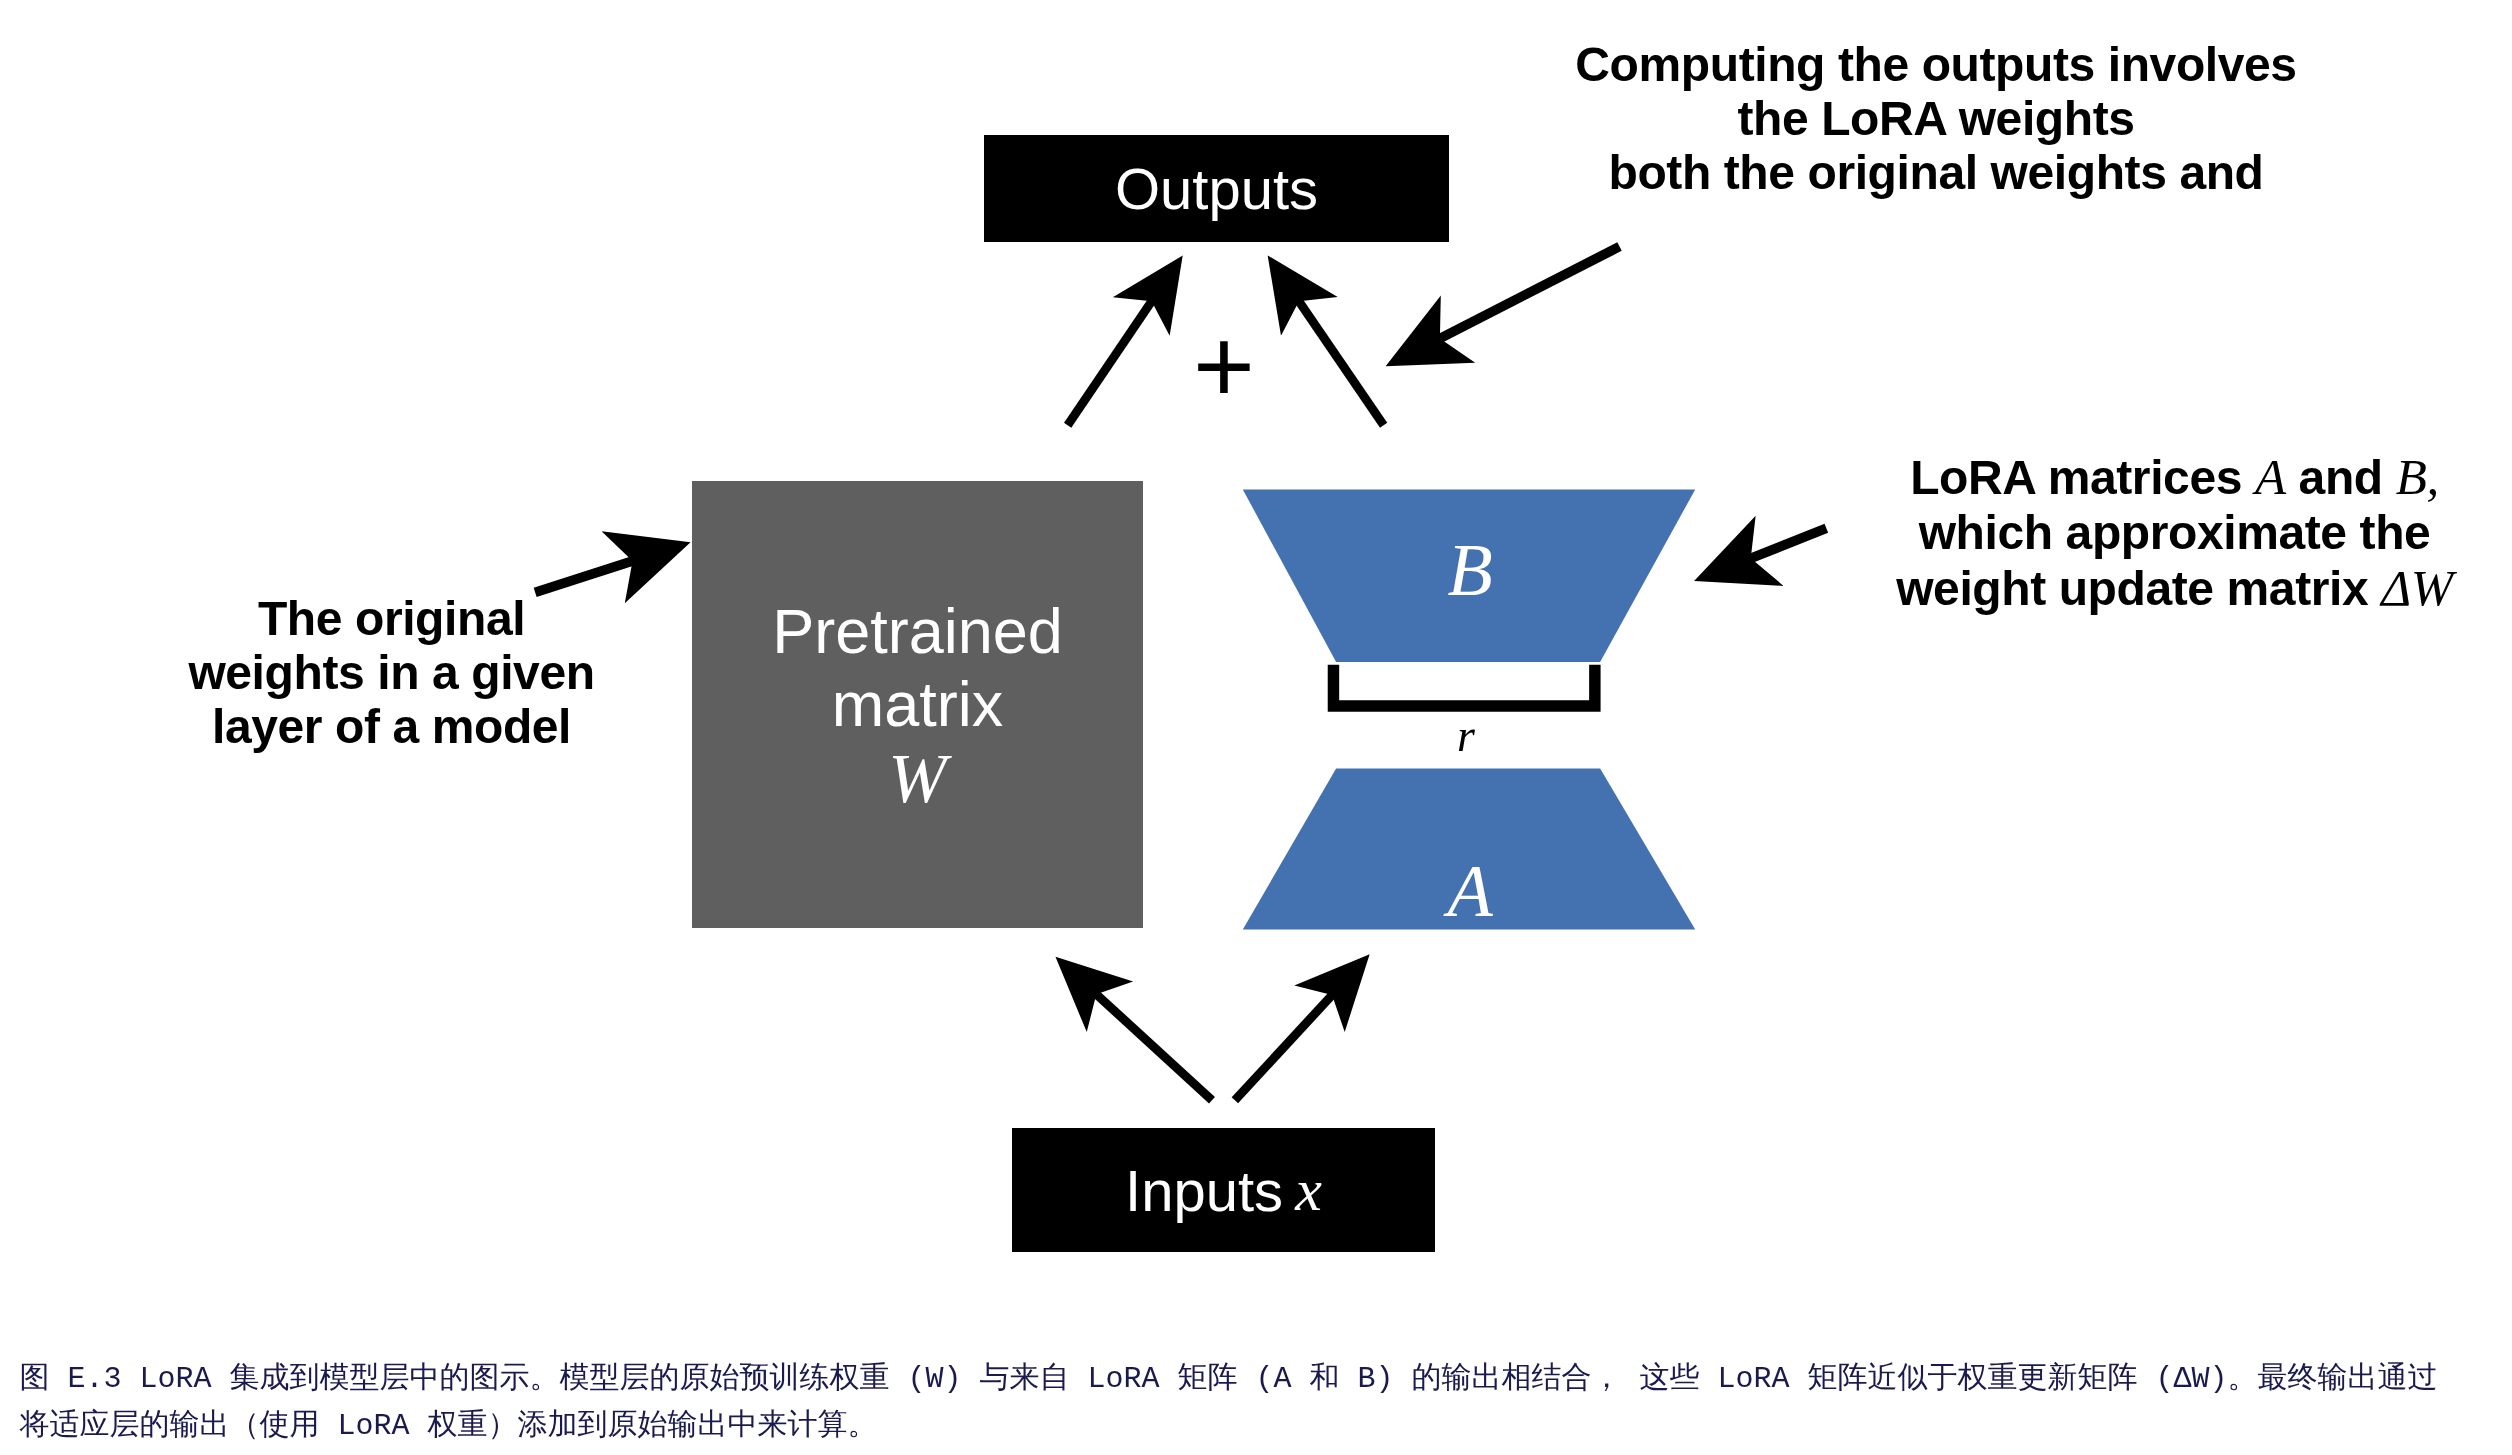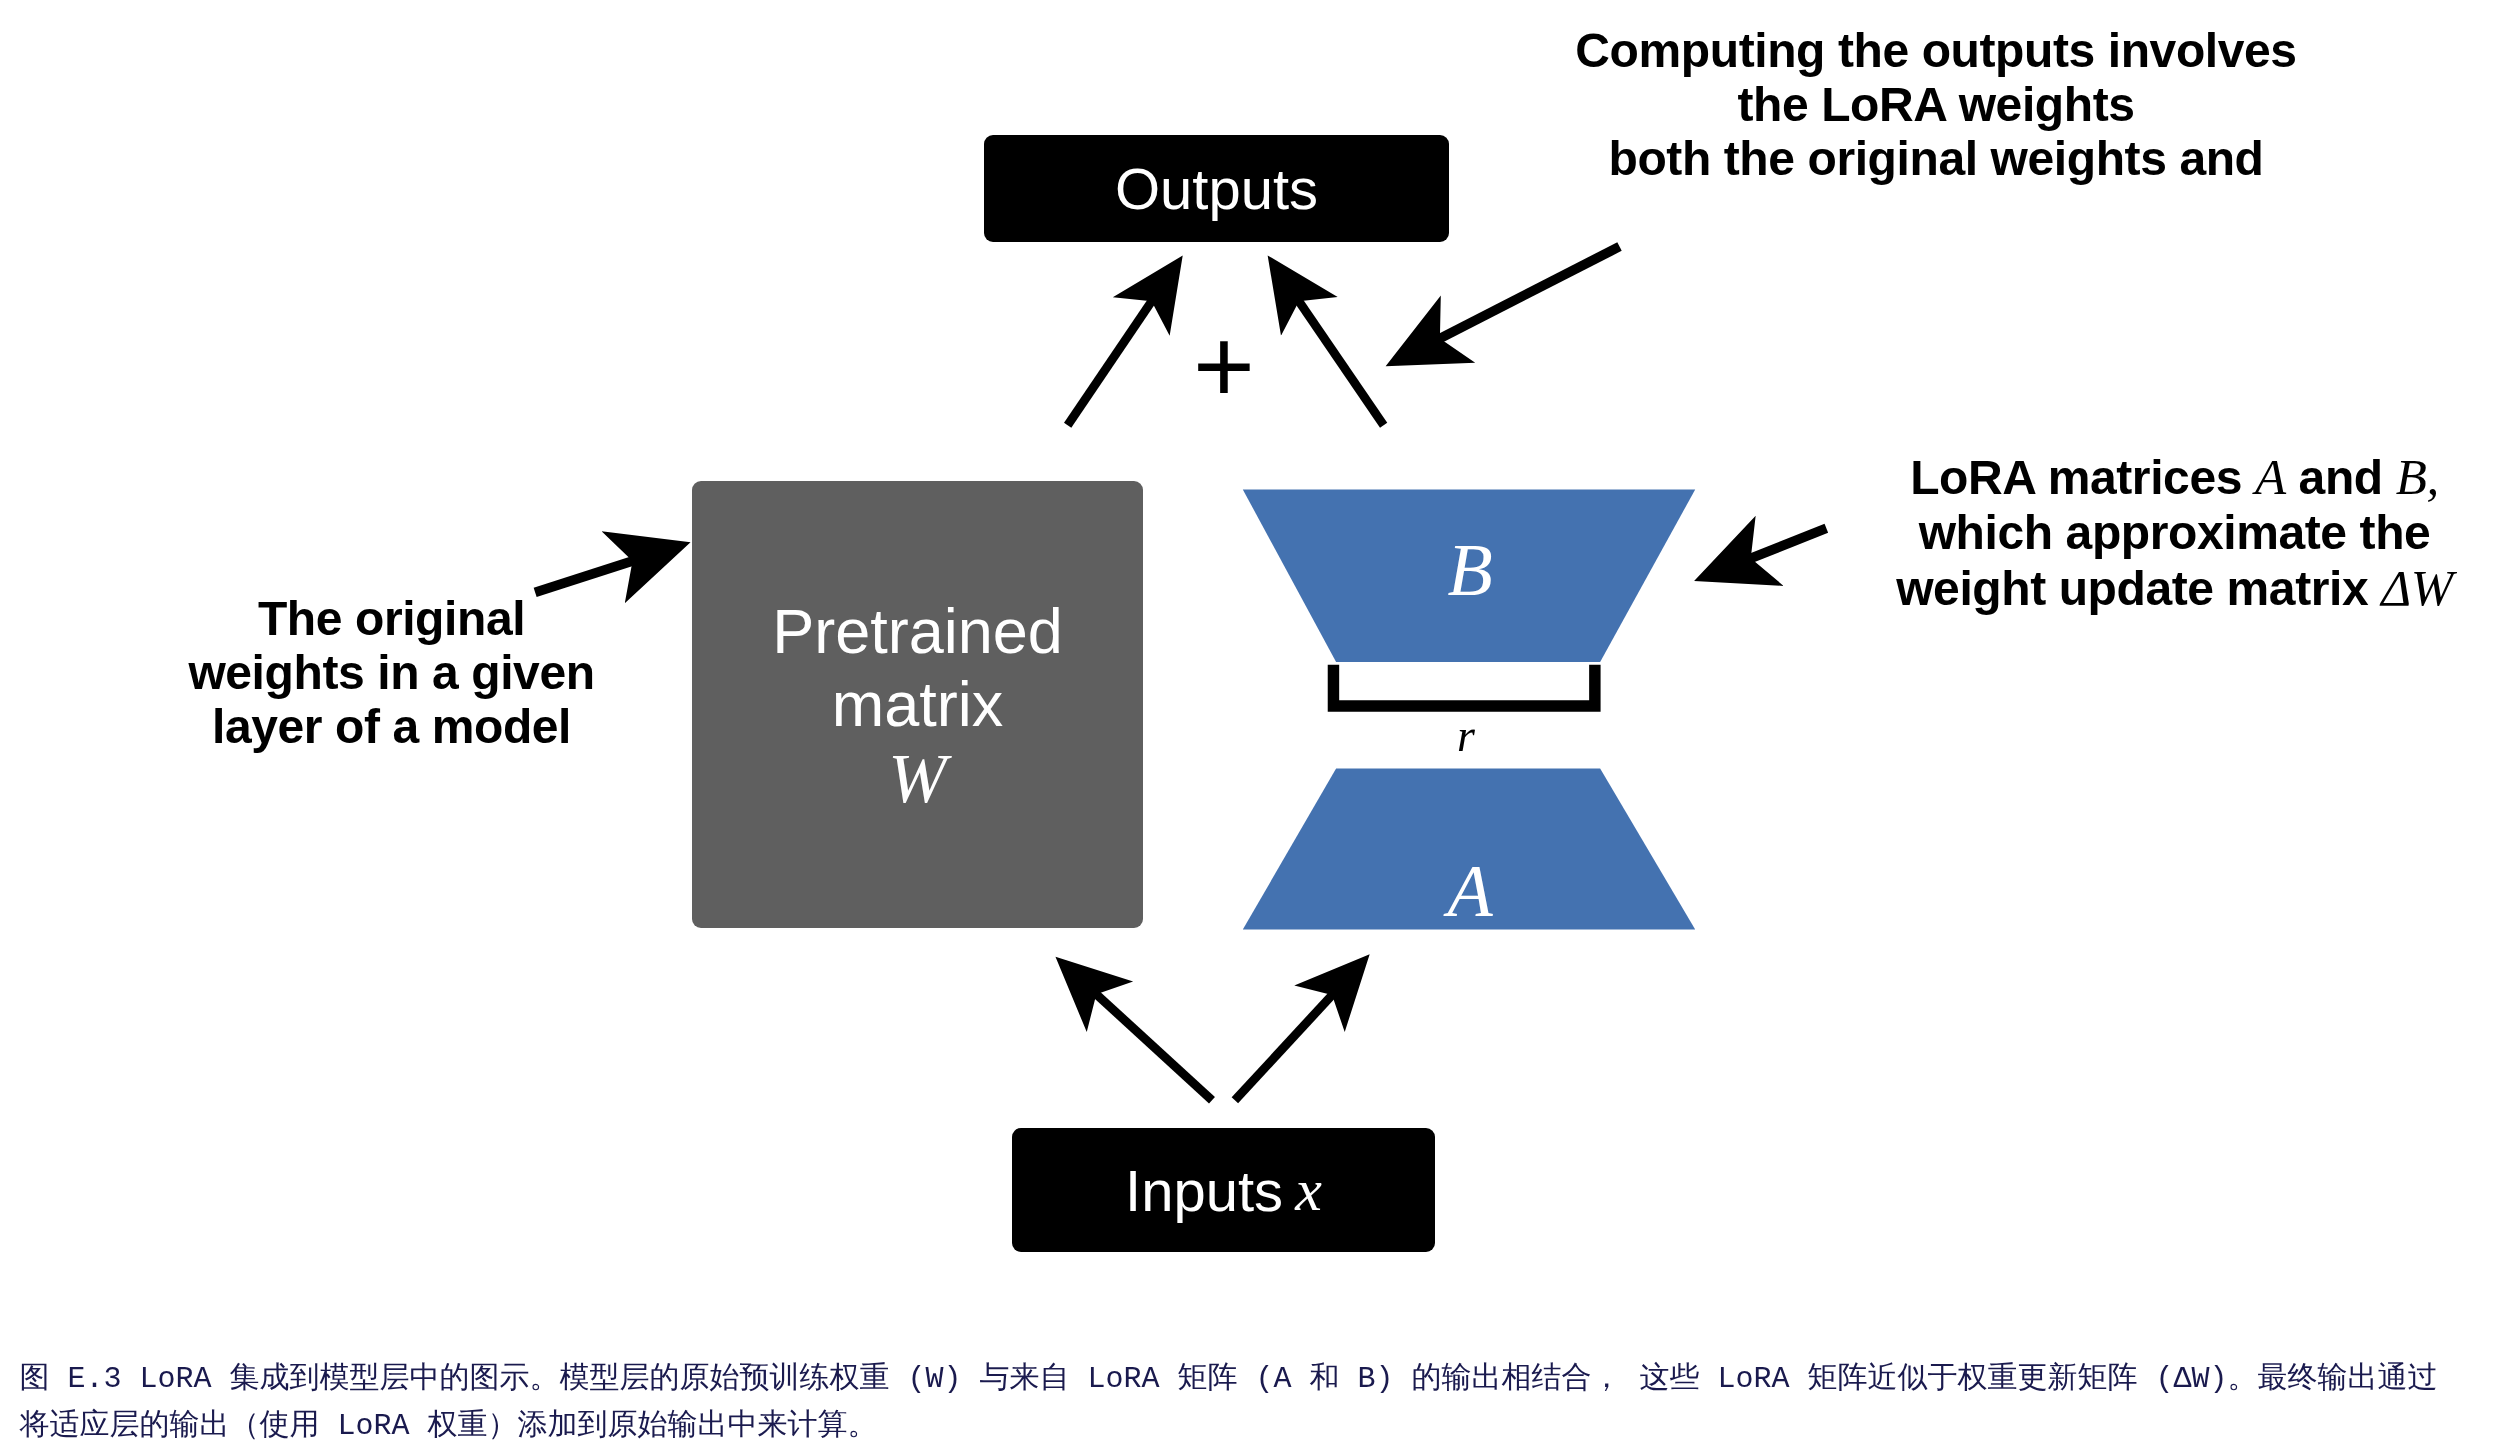--- a/index.html
+++ b/index.html
@@ -40,21 +40,21 @@
   }
   .annot .mathit {
     font-family: "Liberation Serif", "DejaVu Serif", serif;
     font-style: italic;
     font-weight: normal;
     font-size: 51px;
   }
 
   #annot-top {
     left: 1496px;
-    top: 24px;
+    top: 38px;
     text-align: center;
     width: 880px;
   }
   #annot-right {
     left: 1840px;
     top: 449px;
     text-align: center;
     width: 669px;
   }
   #annot-left {
@@ -65,21 +65,20 @@
   }
 
   
   .box {
     position: absolute;
     display: flex;
     align-items: center;
     justify-content: center;
     color: #ffffff;
     box-sizing: border-box;
-    border-radius: 9px;
   }
   #outputs-box {
     left: 984px;
     top: 135px;
     width: 465px;
     height: 107px;
     background: #000000;
     font-size: 58px;
   }
   #inputs-box {

